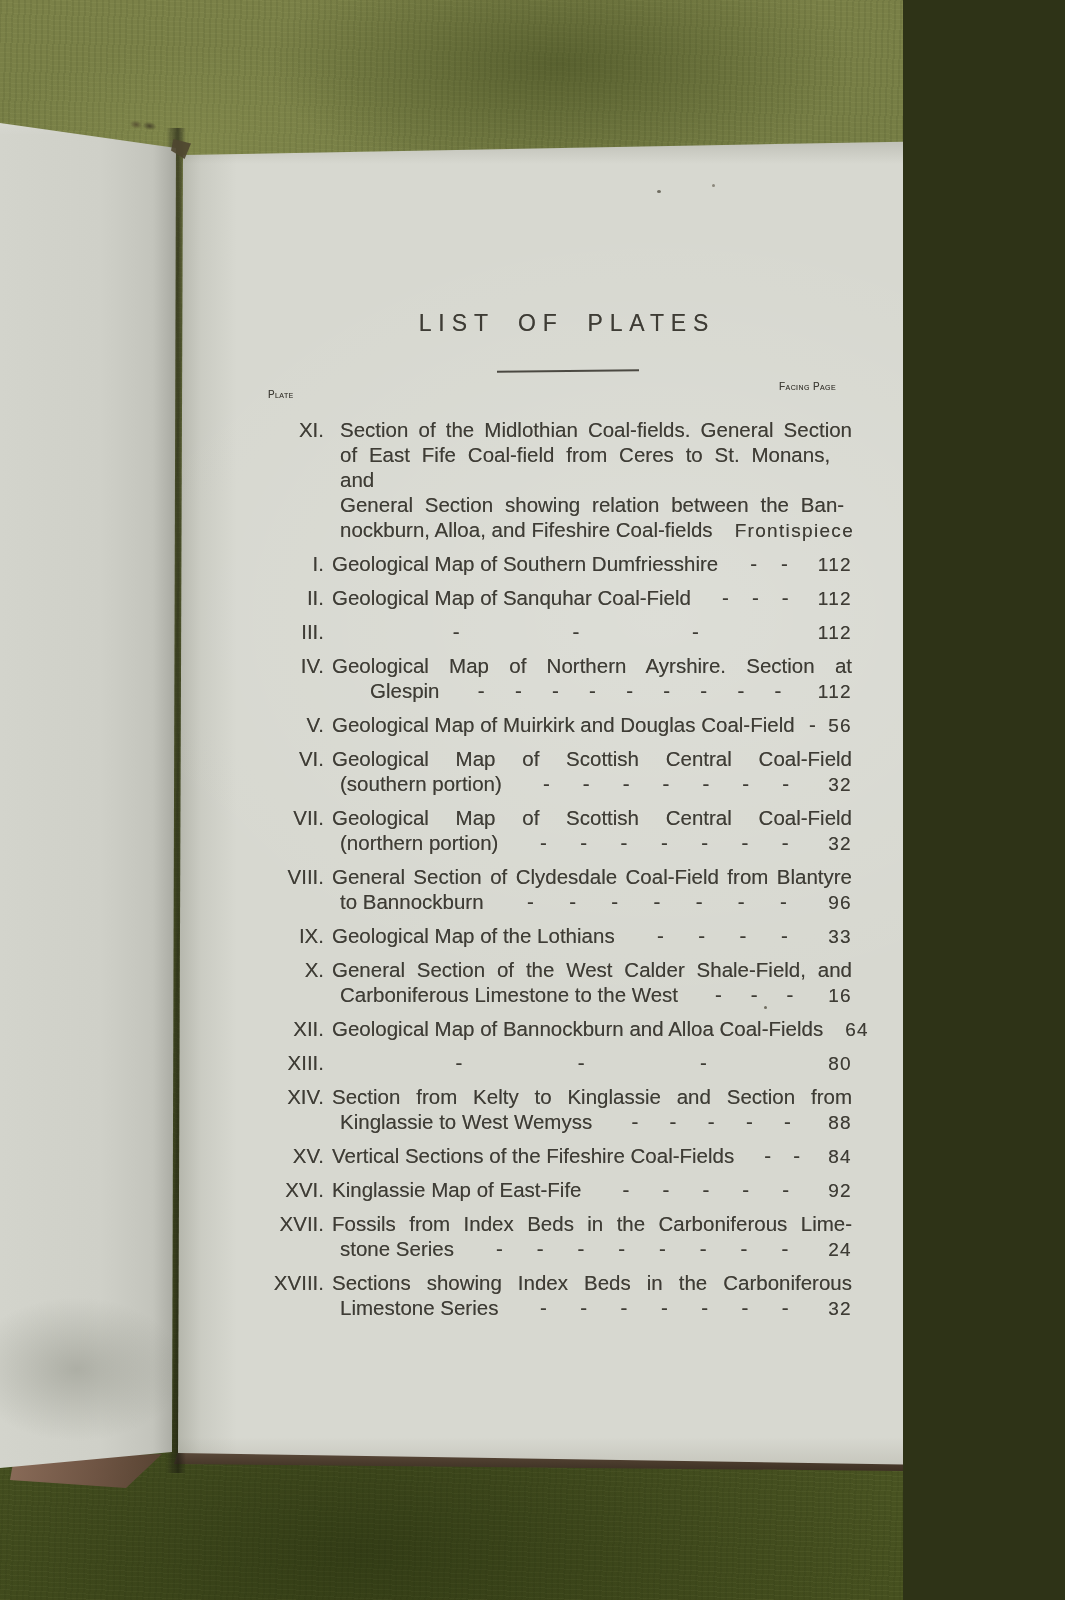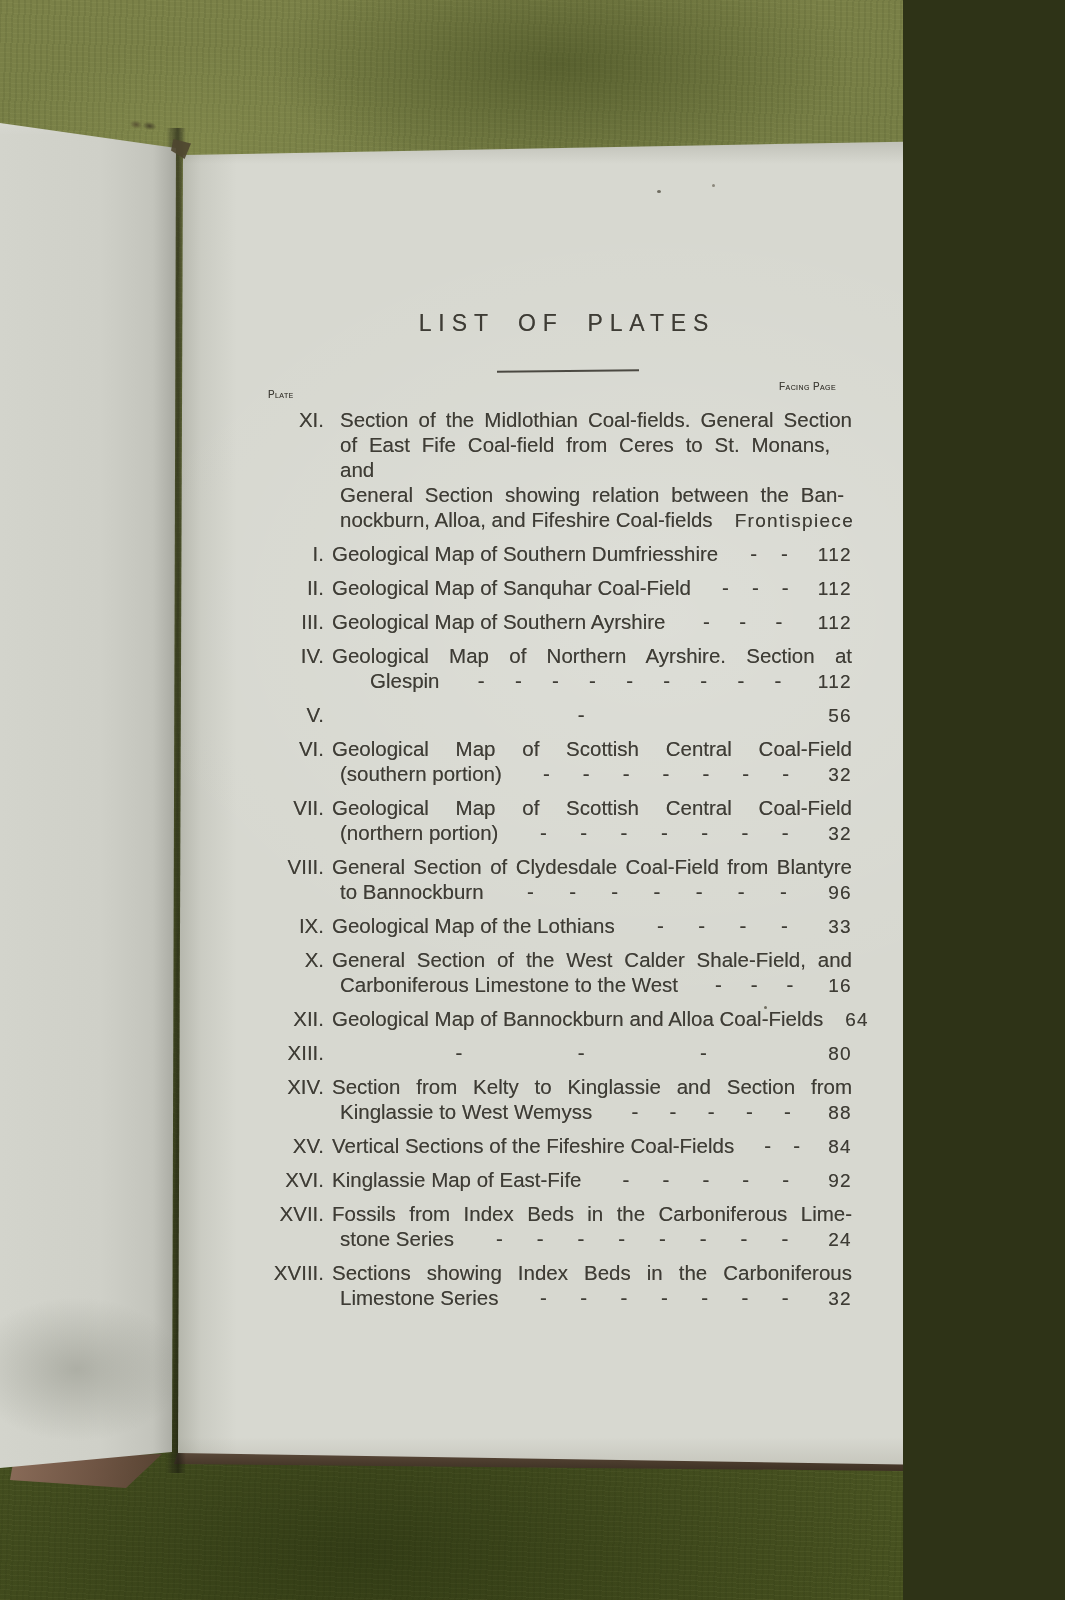--- a/index.html
+++ b/index.html
@@ -58,21 +58,21 @@
   
   .content{position:absolute;left:93px;top:172px;width:584px;
     color:var(--ink,#3e3c35);font-size:20.5px;
     text-shadow:0 0 .5px rgba(62,60,53,.55);}
   h1.title{margin:0;font-size:23px;font-weight:normal;text-align:center;
     letter-spacing:.30em;word-spacing:.45em;padding-left:14px;}
   .rule{width:142px;border-top:2px solid #4b4942;margin:33px auto 0;transform:translateX(8px) rotate(-.6deg);}
   .cols{display:flex;justify-content:space-between;align-items:flex-end;margin-top:8px;height:20px;}
   .colLabel{font-variant:small-caps;font-size:10px;letter-spacing:.04em;}
   .colLabel.right{transform:translateY(-8px);margin-right:16px;}
-  .entries{margin-top:7px;}
+  .entries{margin-top:17px;}
   .entry{display:flex;align-items:baseline;}
   .entry + .entry{margin-top:8px;}
   .num{width:56px;flex:none;text-align:right;padding-right:8px;}
   .lines{flex:1;min-width:0;}
   .line{line-height:25px;}
   .line.flex{display:flex;align-items:baseline;}
   .line.justify{text-align:justify;text-align-last:justify;}
   .line.spread{word-spacing:.30em;}
   .line.ind1{padding-left:8px;}
   .line.ind2{padding-left:38px;}
@@ -137,21 +137,20 @@
                   <span class="dash">-</span>
                 </span>
                 <span class="page-num">112</span>
               </div>
             </div>
           </div>
           <div class="entry">
             <div class="num">III.</div>
             <div class="lines">
               <div class="line flex">
-                <span class="ttext">Geological Map of Southern Ayrshire</span>
                 <span class="leaders">
                   <span class="dash">-</span>
                   <span class="dash">-</span>
                   <span class="dash">-</span>
                 </span>
                 <span class="page-num">112</span>
               </div>
             </div>
           </div>
           <div class="entry">
@@ -172,20 +171,21 @@
                   <span class="dash">-</span>
                 </span>
                 <span class="page-num">112</span>
               </div>
             </div>
           </div>
           <div class="entry">
             <div class="num">V.</div>
             <div class="lines">
               <div class="line flex">
+                <span class="ttext">Geological Map of Muirkirk and Douglas Coal-Field</span>
                 <span class="leaders">
                   <span class="dash">-</span>
                 </span>
                 <span class="page-num">56</span>
               </div>
             </div>
           </div>
           <div class="entry">
             <div class="num">VI.</div>
             <div class="lines">

